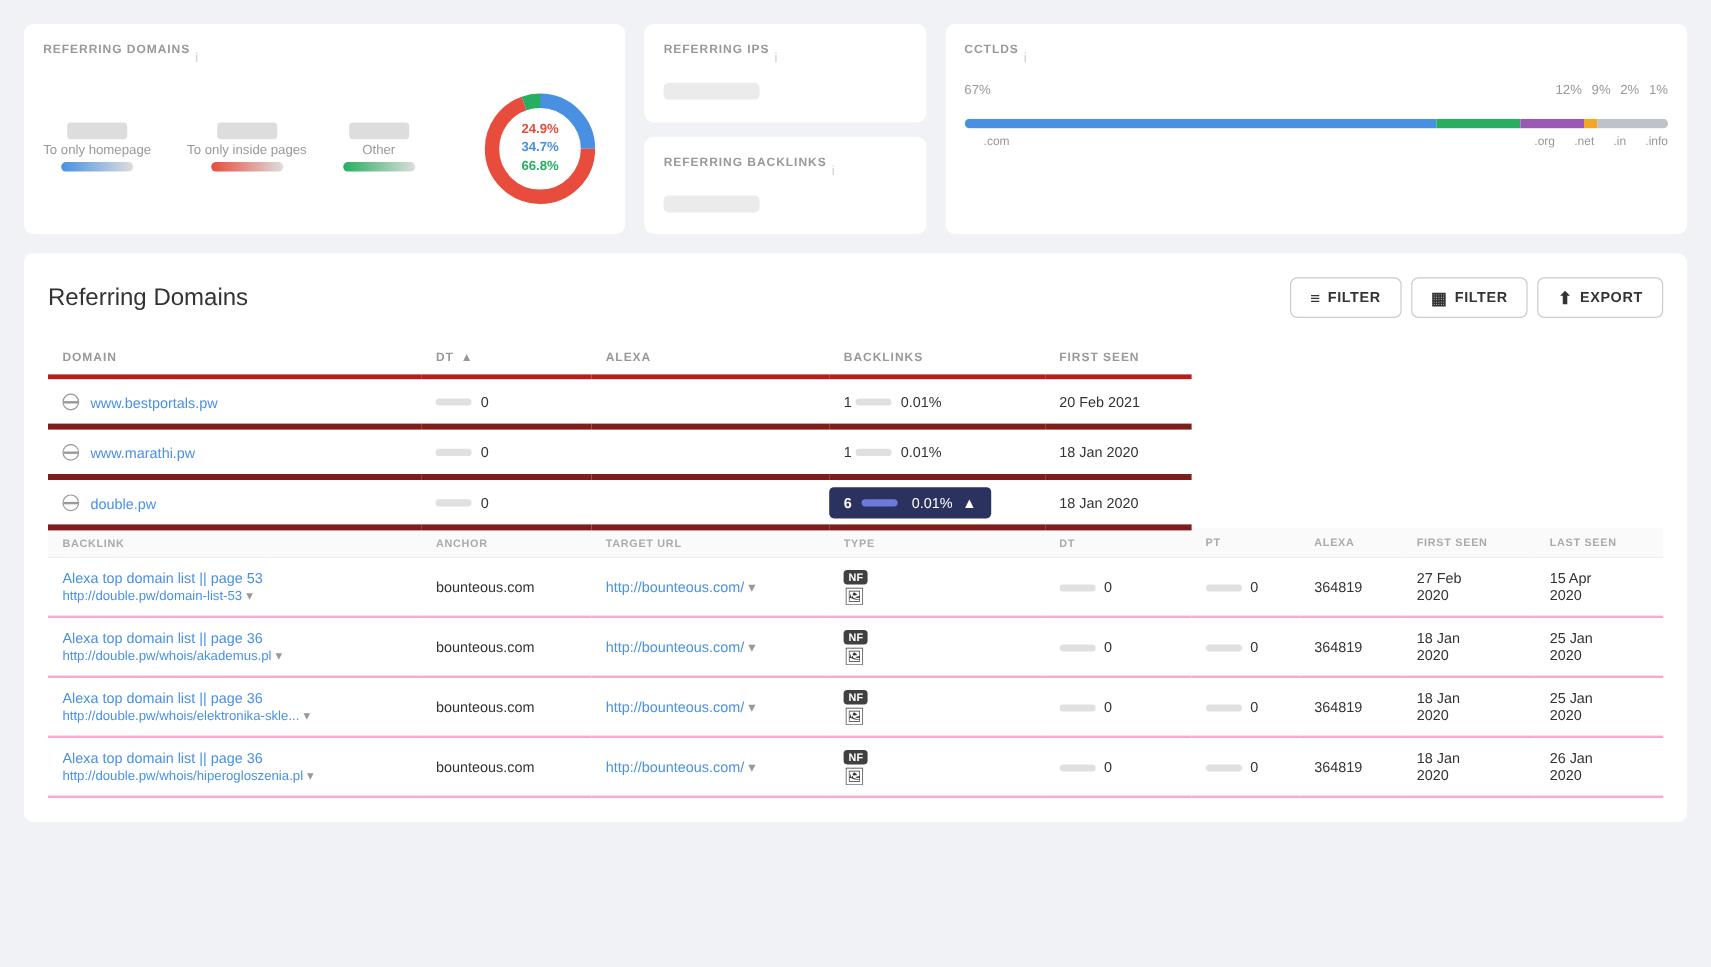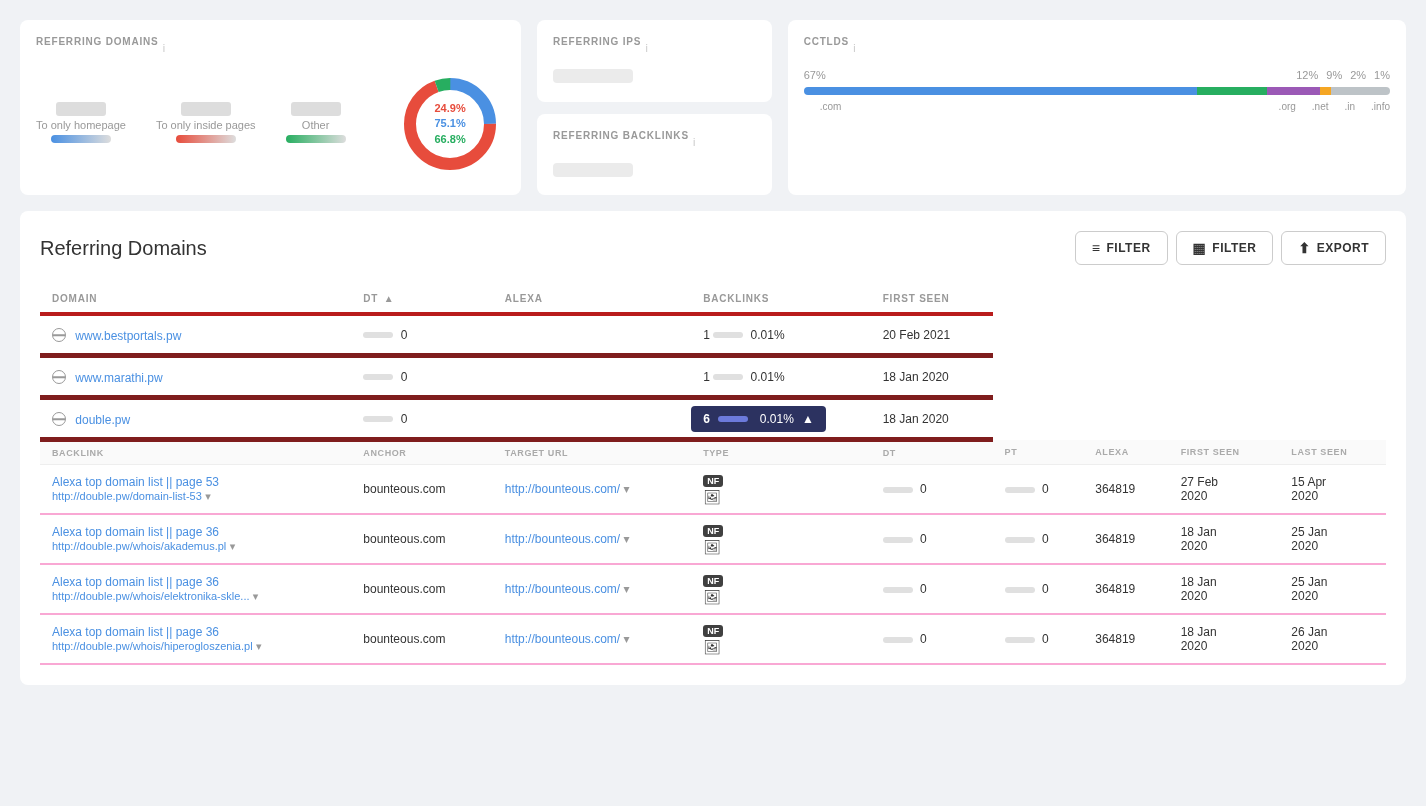--- a/index.html
+++ b/index.html
@@ -33,21 +33,21 @@
     .donut-labels { position: absolute; top: 50%; left: 50%; transform: translate(-50%, -50%); text-align: center; line-height: 1.4; }
     .donut-labels .d1 { color: #e74c3c; font-size: 11px; font-weight: 700; }
     .donut-labels .d2 { color: #4a90e2; font-size: 11px; font-weight: 700; }
     .donut-labels .d3 { color: #27ae60; font-size: 11px; font-weight: 700; }
 
     
     .simple-card-content { display: flex; align-items: center; gap: 12px; }
     .blurred-bar { height: 14px; width: 80px; background: #ddd; border-radius: 4px; opacity: 0.6; }
 
     
-    .cctlds-percentages { display: flex; gap: 0; margin-bottom: 6px; align-items: flex-start; }
+    .cctlds-percentages { display: flex; gap: 0; margin-bottom: 18px; align-items: flex-start; }
     .cctld-pct { font-size: 11px; color: #999; }
     .cctld-pct.main { flex: 1; }
     .cctld-pct.other { margin-left: 8px; }
     .cctld-bar-row { display: flex; height: 8px; border-radius: 4px; overflow: hidden; margin-bottom: 6px; }
     .cctld-bar-seg { height: 100%; }
     .cctld-labels { display: flex; font-size: 10px; color: #999; }
     .cctld-labels span:first-child { flex: 1; }
     .cctld-labels span { margin-left: 16px; }
 
     
@@ -123,21 +123,21 @@
           <svg viewBox="0 0 110 110">
 
             <circle cx="55" cy="55" r="40" fill="none" stroke="#4a90e2" stroke-width="12" stroke-dasharray="62.6 188.7" stroke-dashoffset="0" transform="rotate(-90 55 55)"></circle>
 
             <circle cx="55" cy="55" r="40" fill="none" stroke="#e74c3c" stroke-width="12" stroke-dasharray="174.7 76.6" stroke-dashoffset="-62.6" transform="rotate(-90 55 55)"></circle>
 
             <circle cx="55" cy="55" r="40" fill="none" stroke="#27ae60" stroke-width="12" stroke-dasharray="14.3 237" stroke-dashoffset="-237.3" transform="rotate(-90 55 55)"></circle>
           </svg>
           <div class="donut-labels">
             <div class="d1">24.9%</div>
-            <div class="d2">75.1%</div>
+            <div class="d2">34.7%</div>
             <div class="d3">66.8%</div>
           </div>
         </div>
       </div>
     </div>
 
     <div class="cards-right" style="flex:1; display:flex; flex-direction:column; gap:12px;">
       <div class="card" style="flex:1;">
         <div class="rd-header-row">
           <span class="card-title">REFERRING IPS</span>

